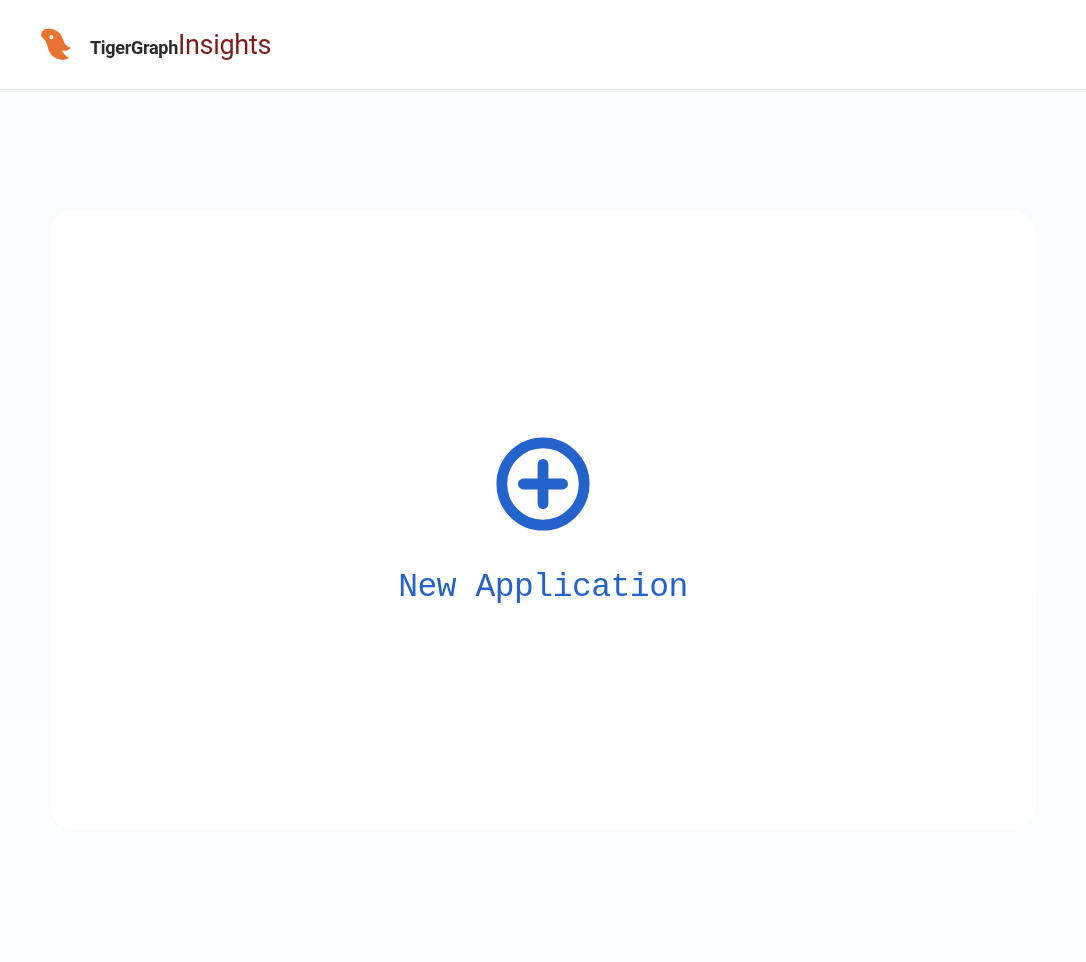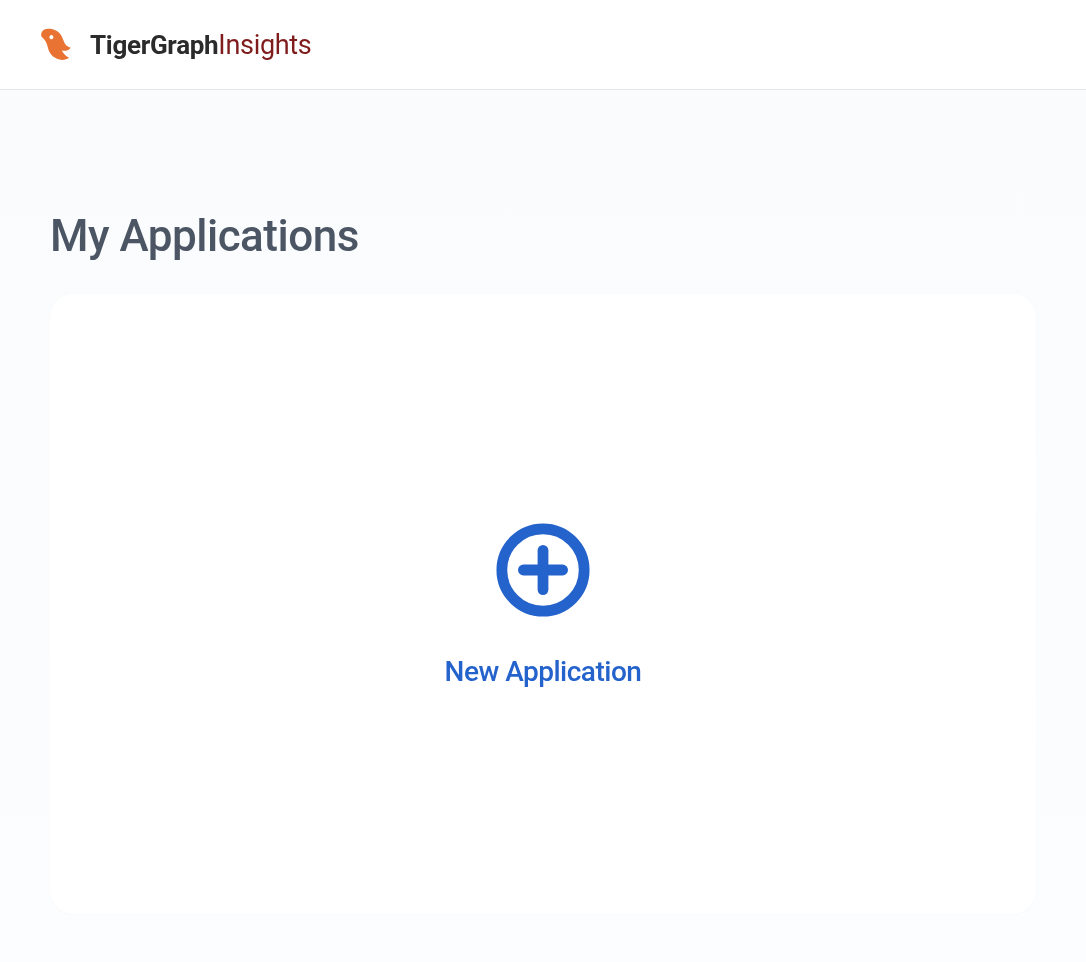--- a/index.html
+++ b/index.html
@@ -28,21 +28,21 @@
       gap: 10px;
     }
     .logo-icon {
       width: 44px;
       height: 44px;
       display: flex;
       align-items: center;
       justify-content: center;
     }
     .logo-text {
-      font-size: 26px;
+      font-size: 18px;
       font-weight: 700;
       color: #2b2b2b;
       letter-spacing: -0.3px;
     }
     .logo-text-secondary {
       font-size: 27px;
       font-weight: 400;
       color: #7f1d1d;
       letter-spacing: -0.3px;
     }
@@ -66,44 +66,44 @@
       align-items: center;
       justify-content: center;
       cursor: pointer;
     }
     .plus-circle {
       width: 98px;
       height: 98px;
       margin-bottom: 36px;
     }
     .card-label {
-      font-size: 28px;
+      font-size: 33px;
       font-weight: 500;
       color: #2563cc;
       letter-spacing: -0.5px;
+      font-family: Liberation Mono, monospace;
     }
   </style>
 </head>
 <body>
 
 <div class="header">
   <div class="logo-container">
     <span class="logo-icon">
       <svg viewBox="0 0 48 48" width="44" height="44">
         <path fill="#e97332" d="M 9 7 C 12 6 17 6 21 8 C 26 10 28 14 30 19 C 31 23 34 26 38 27 C 36 30 32 31 28 30 C 30 33 32 36 36 38 C 32 41 26 41 21 38 C 17 36 14 32 13 27 C 12 22 10 18 6 15 C 5 12 6 9 9 7 Z M 17 13 C 15 13 14 15 15 17 C 16 18 18 18 19 16 C 19 14 18 13 17 13 Z"></path>
       </svg>
     </span>
     <span>
       <span class="logo-text">TigerGraph</span><span class="logo-text-secondary">Insights</span>
     </span>
   </div>
 </div>
 
 <div class="main">
-  <h1 class="page-title">My Applications</h1>
   <div class="card">
     <span class="plus-circle">
       <svg viewBox="0 0 100 100" width="98" height="98">
         <circle cx="50" cy="50" r="42" fill="none" stroke="#2563cc" stroke-width="11"></circle>
         <line x1="50" y1="30" x2="50" y2="70" stroke="#2563cc" stroke-width="11" stroke-linecap="round"></line>
         <line x1="30" y1="50" x2="70" y2="50" stroke="#2563cc" stroke-width="11" stroke-linecap="round"></line>
       </svg>
     </span>
     <div class="card-label">New Application</div>
   </div>

